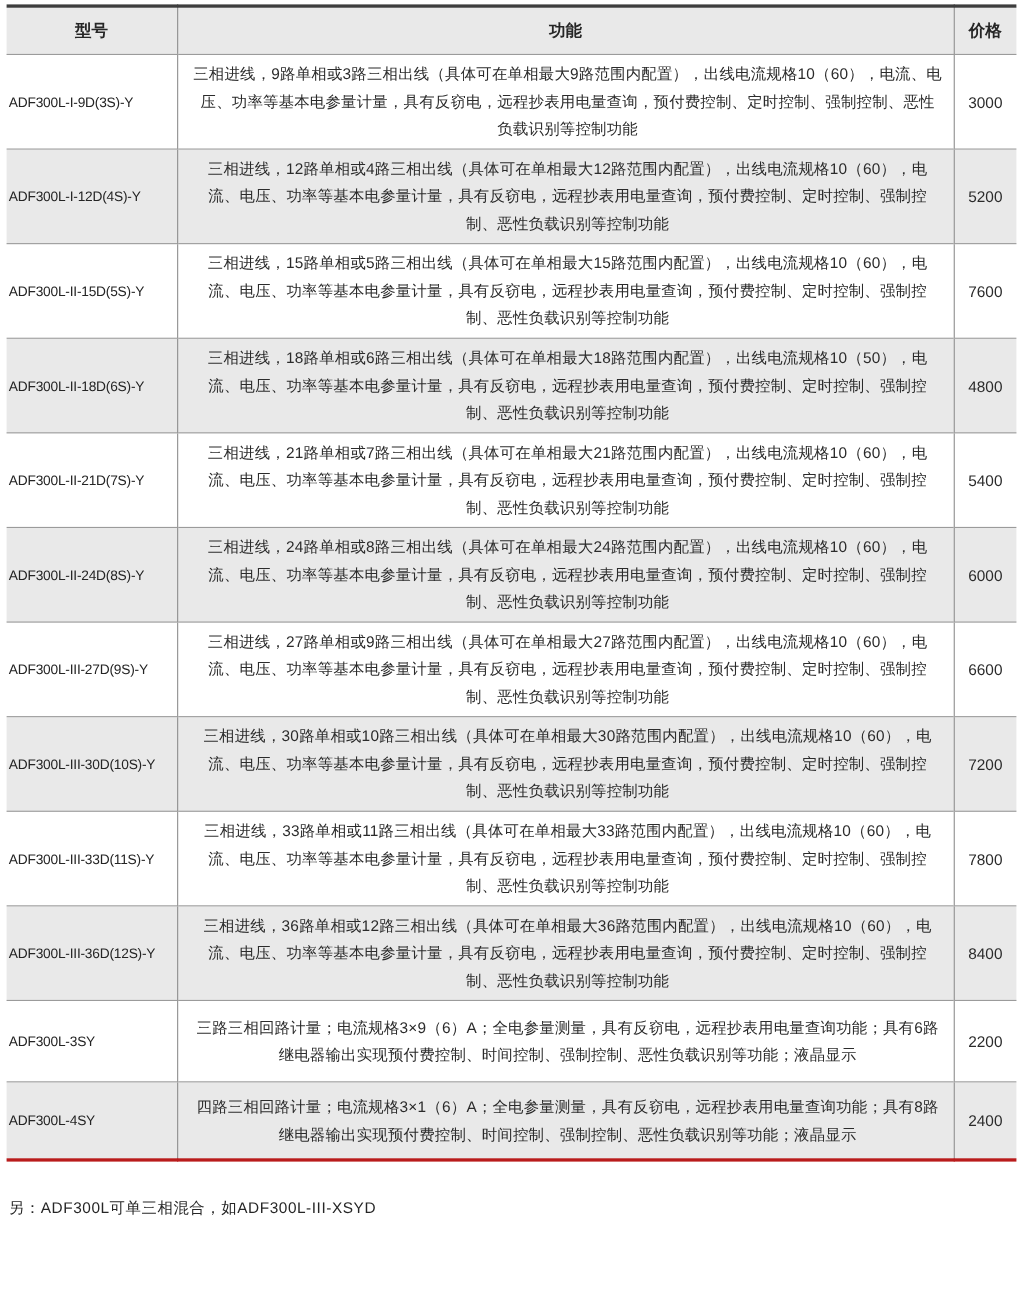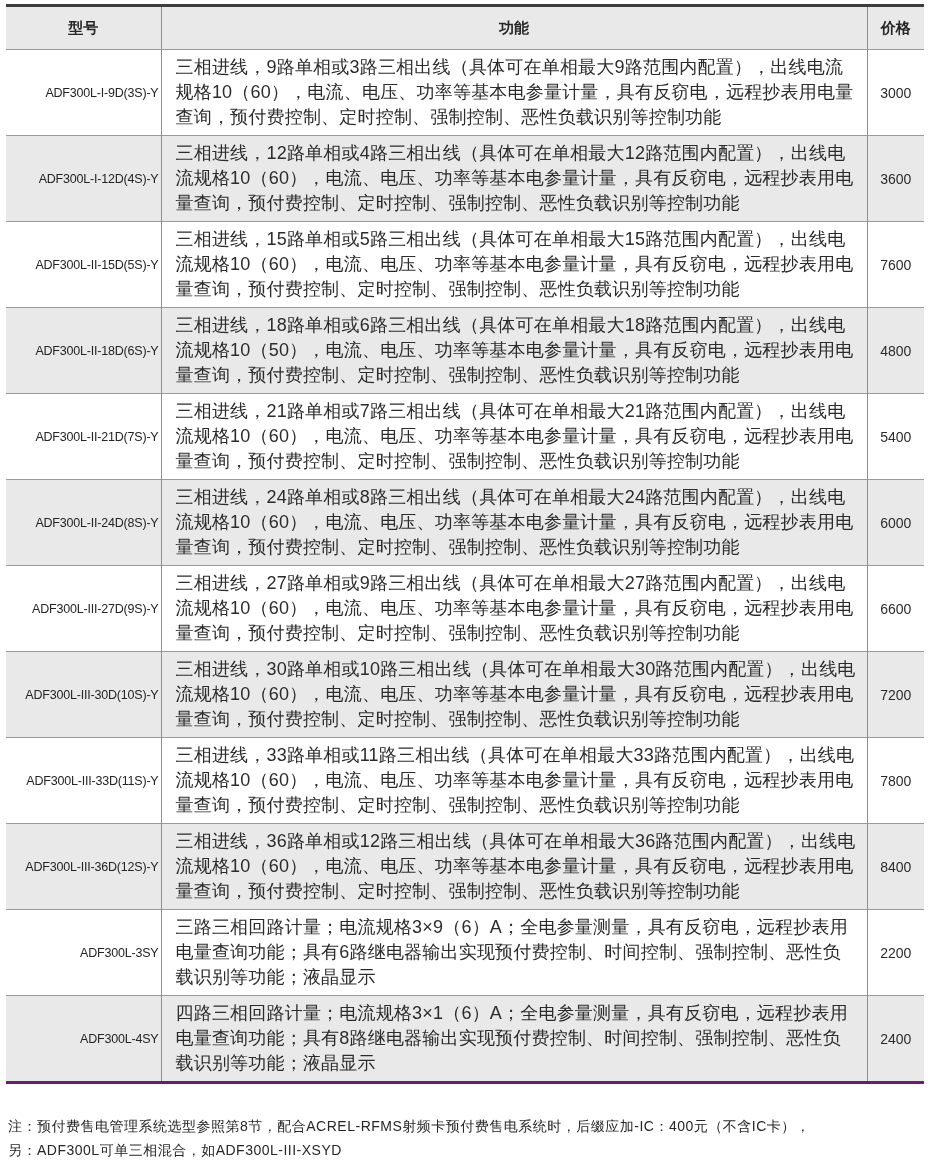--- a/index.html
+++ b/index.html
@@ -15,46 +15,46 @@
     font-weight:bold;
     font-size:14px;
     padding:2px 2px 8px 0;
     letter-spacing:.5px;
   }
   table.price-table{
     width:918px;
     border-collapse:collapse;
     table-layout:fixed;
     border-top:3px solid #3d3d3d;
-    border-bottom:3px solid #701a75;
+    border-bottom:3px solid #b91c1c;
   }
   col.c-model{width:155px;}
   col.c-price{width:57px;}
   thead tr{height:44px;background:#e9e9e9;}
   thead th{
     font-size:15px;font-weight:bold;color:#262626;
     text-align:center;vertical-align:middle;
     border-bottom:1px solid #9b9b9b;
   }
   tbody tr{height:79px;background:#ffffff;}
   tbody tr:nth-child(even){background:#e9e9e9;}
   tbody tr:nth-child(11){height:74px;}
   tbody tr:nth-child(12){height:71px;}
   tbody tr + tr td{border-top:1px solid #9b9b9b;}
   td{vertical-align:middle;}
   .cell-model{
-    text-align:right;
+    text-align:left;
     font-size:12.5px;
     letter-spacing:-.2px;
     color:#242424;
     padding:0 2px;
   }
   .cell-function{
-    text-align:left;
-    font-size:18px;
+    text-align:center;
+    font-size:14px;
     line-height:25px;
     color:#2b2b2b;
     padding:5px 10px 5px 14px;
     letter-spacing:.2px;
   }
   th.h-function,.cell-function{
     border-left:1px solid #8e8e8e;
     border-right:1px solid #8e8e8e;
   }
   .cell-price{
@@ -97,21 +97,21 @@
     <tbody id="rows">
   <tr class="table-row">
     <td class="cell-model">ADF300L-I-9D(3S)-Y</td>
     <td class="cell-function">三相进线，9路单相或3路三相出线（具体可在单相最大9路范围内配置），出线电流规格10（60），电流、电压、功率等基本电参量计量，具有反窃电，远程抄表用电量查询，预付费控制、定时控制、强制控制、恶性负载识别等控制功能</td>
     <td class="cell-price">3000</td>
   </tr>
 
   <tr class="table-row">
     <td class="cell-model">ADF300L-I-12D(4S)-Y</td>
     <td class="cell-function">三相进线，12路单相或4路三相出线（具体可在单相最大12路范围内配置），出线电流规格10（60），电流、电压、功率等基本电参量计量，具有反窃电，远程抄表用电量查询，预付费控制、定时控制、强制控制、恶性负载识别等控制功能</td>
-    <td class="cell-price">3600</td>
+    <td class="cell-price">5200</td>
   </tr>
 
   <tr class="table-row">
     <td class="cell-model">ADF300L-II-15D(5S)-Y</td>
     <td class="cell-function">三相进线，15路单相或5路三相出线（具体可在单相最大15路范围内配置），出线电流规格10（60），电流、电压、功率等基本电参量计量，具有反窃电，远程抄表用电量查询，预付费控制、定时控制、强制控制、恶性负载识别等控制功能</td>
     <td class="cell-price">7600</td>
   </tr>
 
   <tr class="table-row">
     <td class="cell-model">ADF300L-II-18D(6S)-Y</td>
@@ -163,20 +163,19 @@
 
   <tr class="table-row">
     <td class="cell-model">ADF300L-4SY</td>
     <td class="cell-function">四路三相回路计量；电流规格3×1（6）A；全电参量测量，具有反窃电，远程抄表用电量查询功能；具有8路继电器输出实现预付费控制、时间控制、强制控制、恶性负载识别等功能；液晶显示</td>
     <td class="cell-price">2400</td>
   </tr>
 </tbody>
   </table>
 
   <div class="notes" id="notes">
-  <div class="note-line indent-0">注：预付费售电管理系统选型参照第8节，配合ACREL-RFMS射频卡预付费售电系统时，后缀应加-IC：400元（不含IC卡），</div>
 
 
   <div class="note-line indent-0">另：ADF300L可单三相混合，如ADF300L-III-XSYD</div>
 
 </div>
 
 </div>
 
 </body></html>

